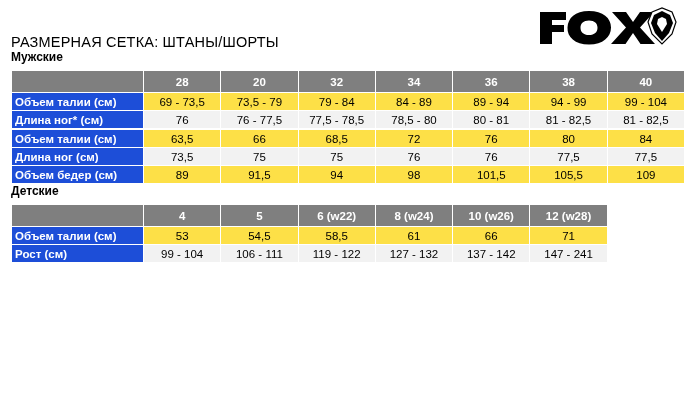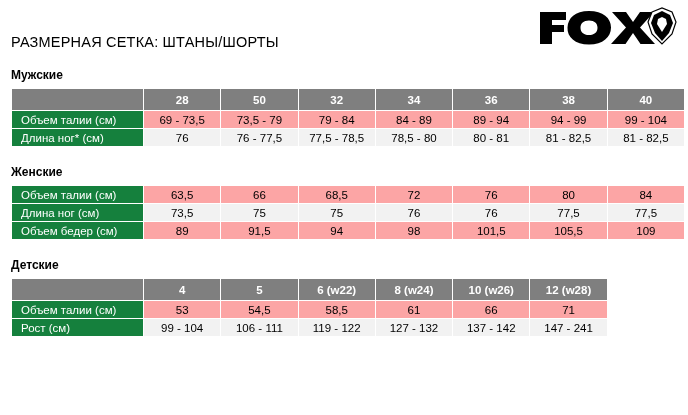--- a/index.html
+++ b/index.html
@@ -30,21 +30,21 @@
   }
   .title {
     font-size: 14.5px;
     font-weight: normal;
     margin: 24px 0 0 3px;
     letter-spacing: 0.2px;
   }
   .section-label {
     font-size: 12px;
     font-weight: bold;
-    margin: 18px 0 6px 3px;
+    margin: 0 0 6px 3px;
   }
   table {
     border-collapse: collapse;
     width: 674px;
     margin-left: 3px;
     table-layout: fixed;
   }
   td, th {
     border: 1px solid #ffffff;
     font-size: 11.5px;
@@ -58,28 +58,28 @@
     background: #7f7f7f;
     color: #ffffff;
     font-weight: bold;
     height: 22px;
     margin-top: 20px;
   }
   .hdr-row td.corner {
     background: #7f7f7f;
   }
   .rowlabel {
-    background: #15803d;
+    background: #1d4ed8;
     color: #ffffff;
     text-align: left;
-    font-weight: normal;
-    padding-left: 9px;
+    font-weight: bold;
+    padding-left: 3px;
   }
   .cell {
-    background: #fca5a5;
+    background: #fde047;
     color: #000000;
   }
   .cell.alt {
     background: #f2f2f2;
   }
   .cell.empty {
     background: #ffffff;
     border-color: #ffffff;
   }
   .col-first { width: 132px; }
@@ -120,21 +120,21 @@
         <col>
         <col>
         <col>
         <col>
         <col>
       </colgroup>
     <tbody>
       <tr class="hdr-row">
         <td class="corner"></td>
         <td>28</td>
-        <td>50</td>
+        <td>20</td>
         <td>32</td>
         <td>34</td>
         <td>36</td>
         <td>38</td>
         <td>40</td>
       </tr>
       <tr>
         <td class="rowlabel">Объем талии (см)</td>
         <td class="cell">69 - 73,5</td>
         <td class="cell">73,5 - 79</td>
@@ -150,21 +150,20 @@
         <td class="cell alt">76 - 77,5</td>
         <td class="cell alt">77,5 - 78,5</td>
         <td class="cell alt">78,5 - 80</td>
         <td class="cell alt">80 - 81</td>
         <td class="cell alt">81 - 82,5</td>
         <td class="cell alt">81 - 82,5</td>
       </tr>
     </tbody>
   </table>
 
-  <div class="section-label">Женские</div>
   <table>
     <colgroup>
         <col class="col-first">
         <col>
         <col>
         <col>
         <col>
         <col>
         <col>
         <col>

